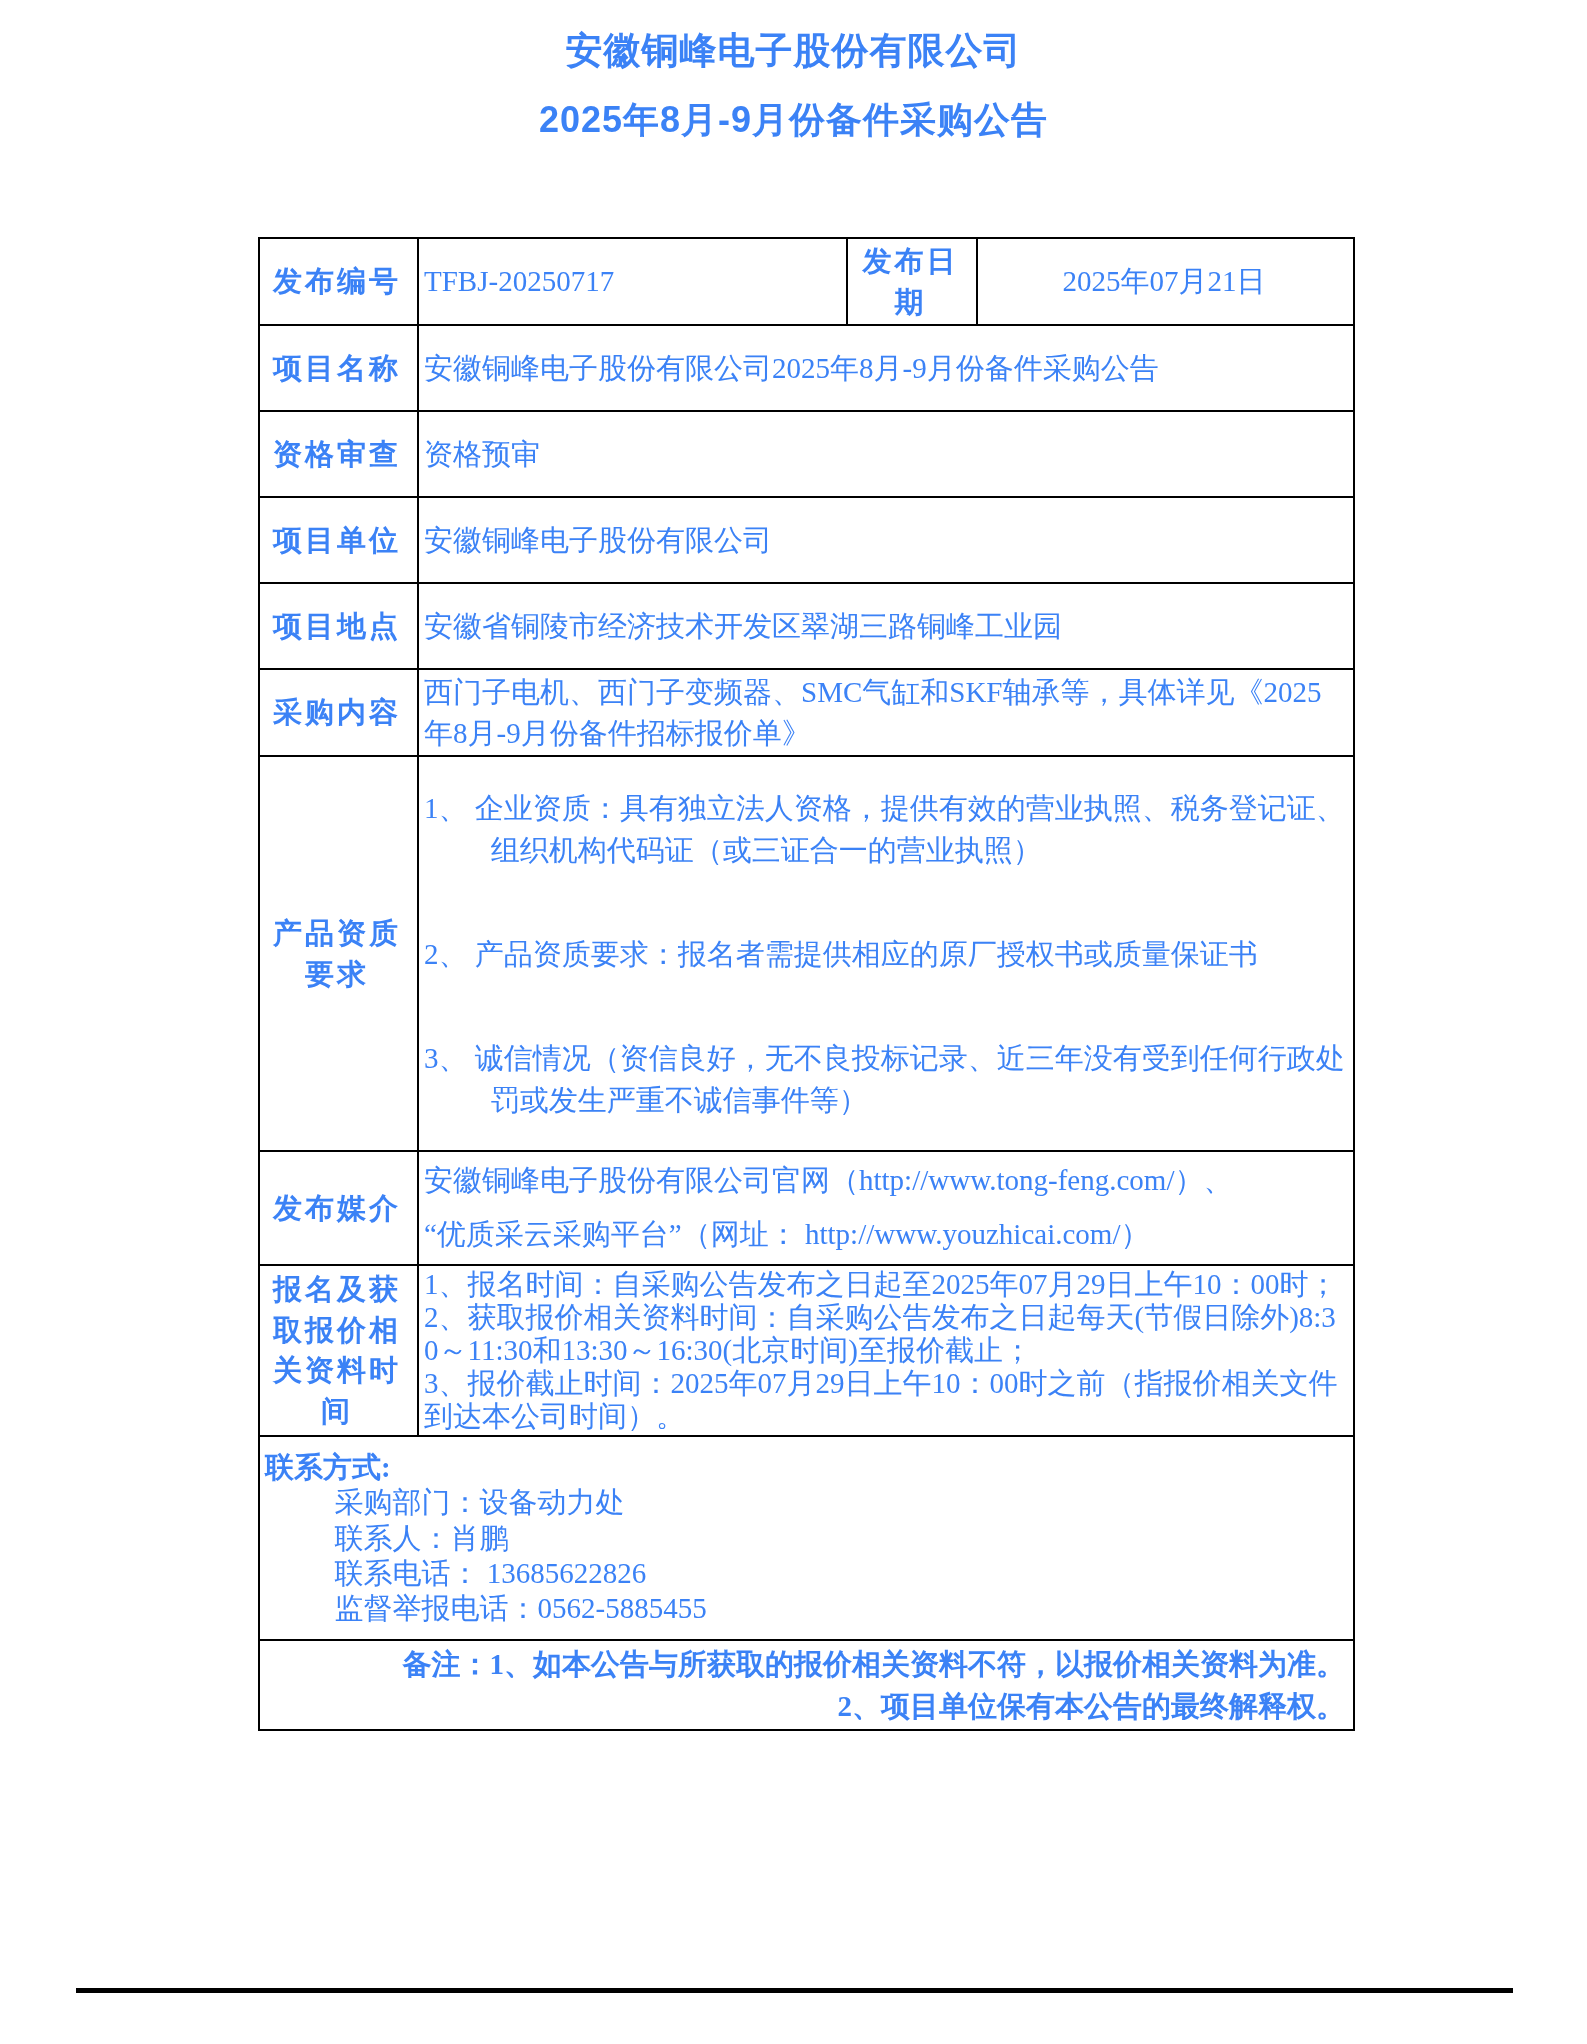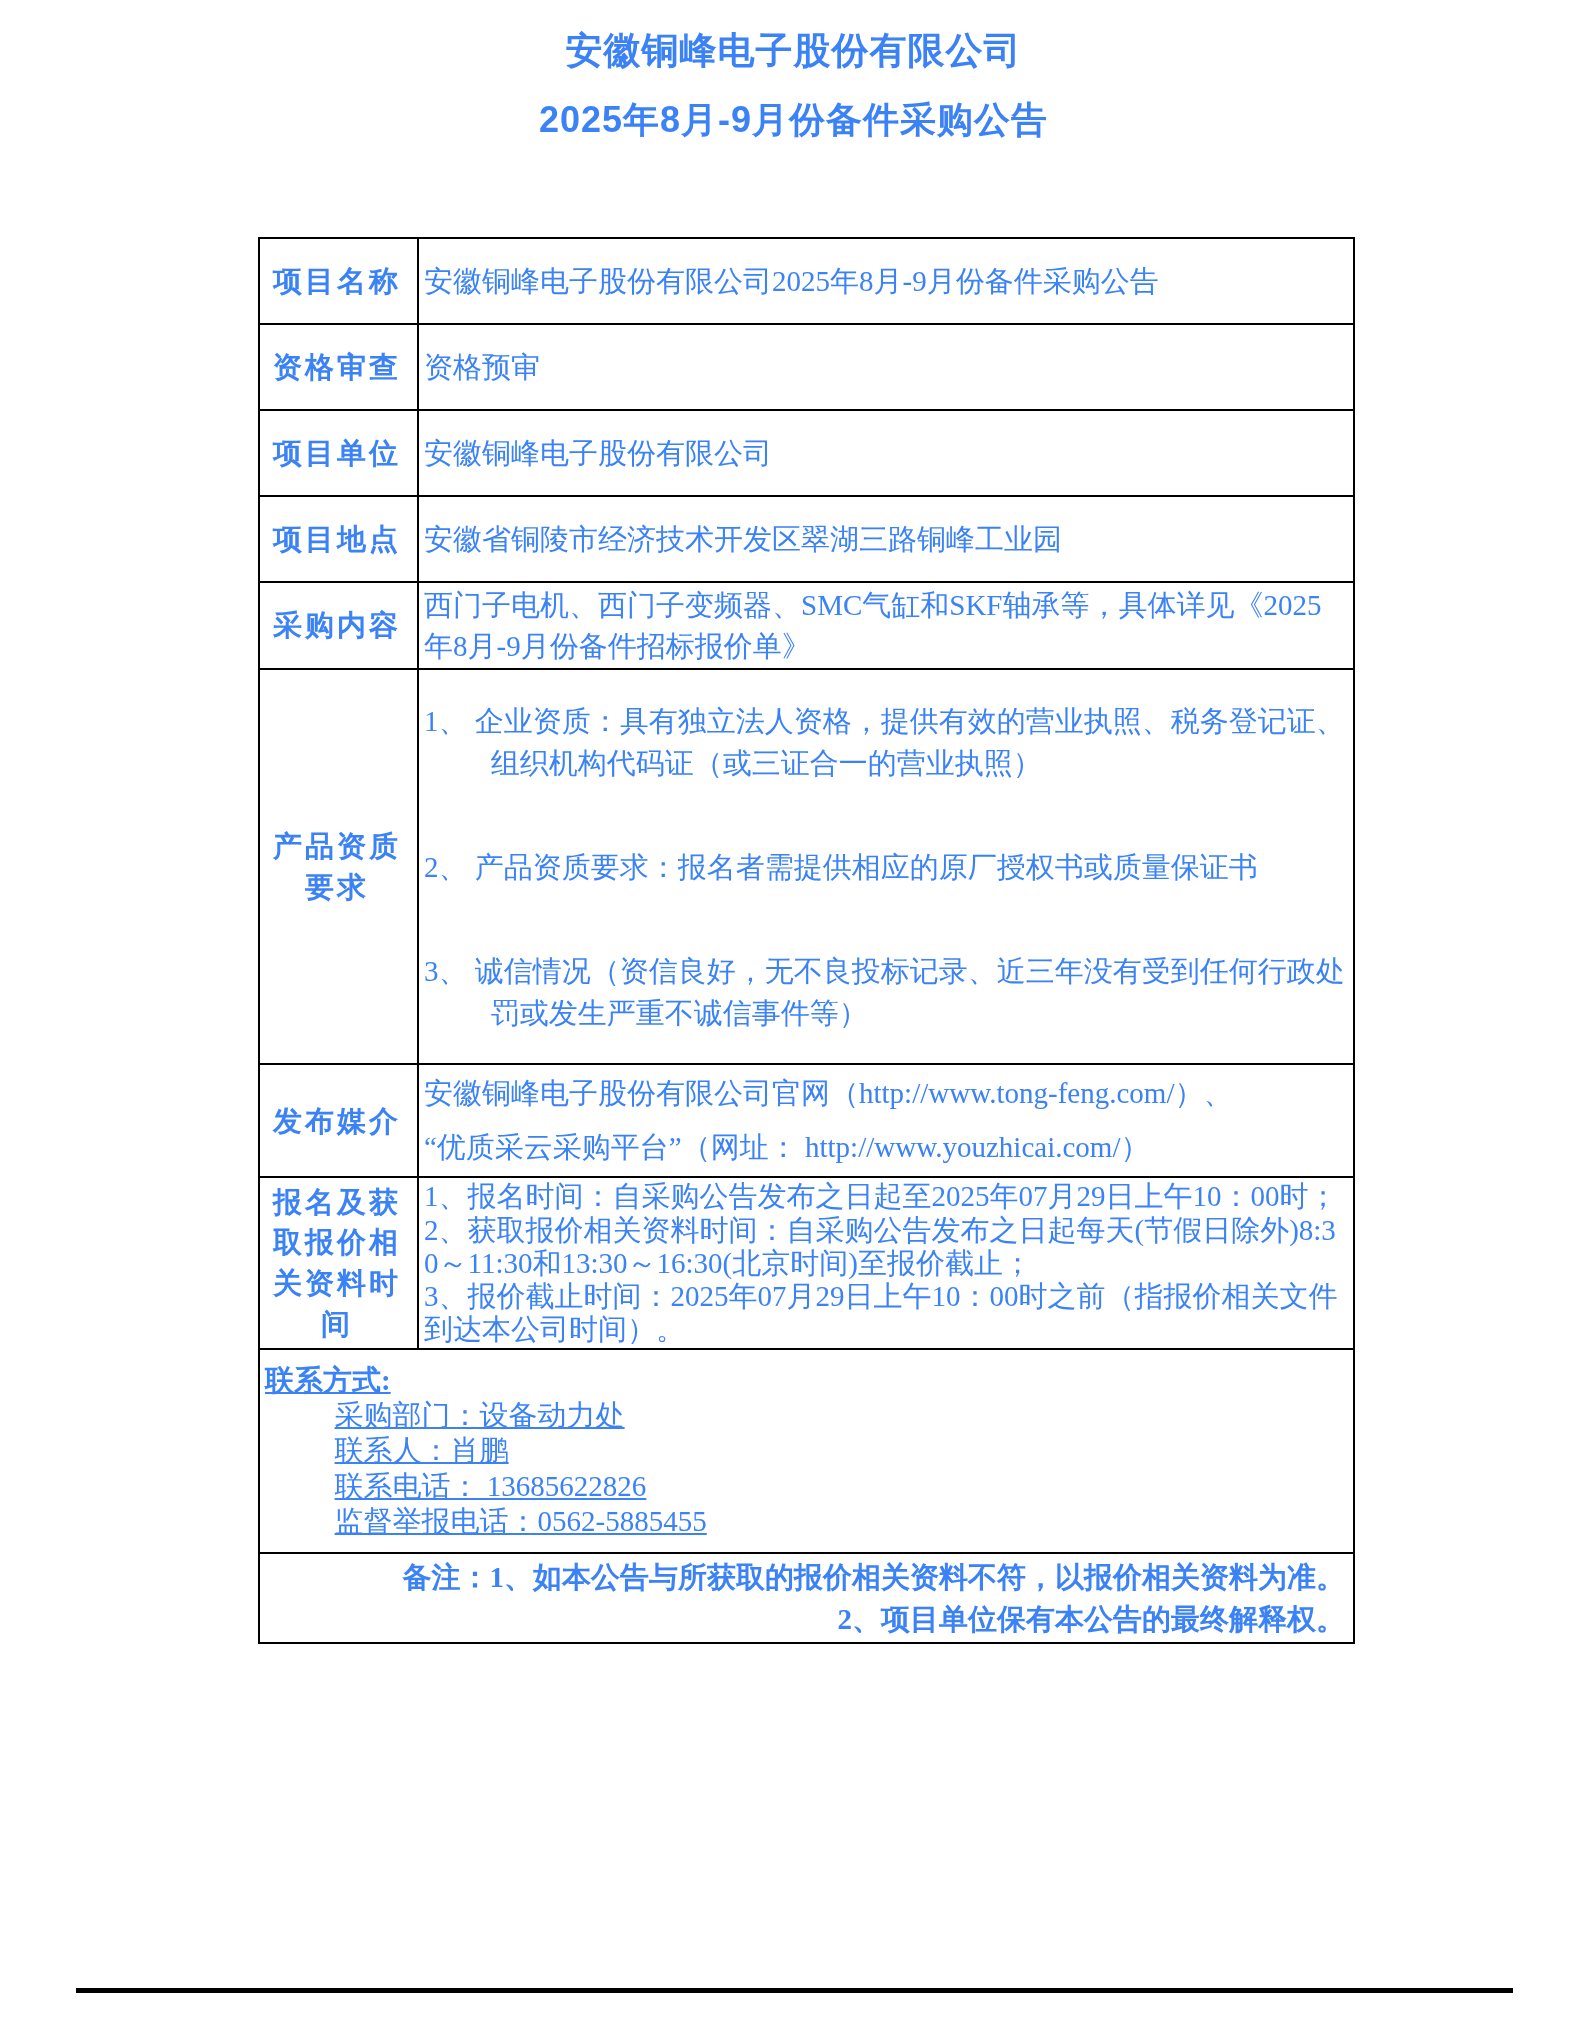--- a/index.html
+++ b/index.html
@@ -53,21 +53,21 @@
   .col1{width:159px;} .col2{width:429px;} .col3{width:130px;} .col4{width:377px;}
   .r-short{height:86px;}
   .cell-center{text-align:center;}
   .qual-cell{height:389px;vertical-align:middle;padding-top:20px;padding-bottom:20px;}
   .qual-item{margin:0 0 62px 0;padding-left:2.3em;text-indent:-2.3em;line-height:1.45;}
   .qual-item:last-child{margin-bottom:0;}
   .media-cell{height:103px;}
   .media-line{line-height:1.85;}
   .sched-cell{height:155px;vertical-align:top;padding-top:3px;}
   .sched-item{line-height:1.14;}
-  .contact-cell{height:198px;vertical-align:top;padding:6px 8px;text-decoration:underline;}
+  .contact-cell{height:198px;vertical-align:top;padding:6px 8px;}
   .contact-heading{font-weight:bold;line-height:1.25;}
   .contact-line{padding-left:2.4em;line-height:1.22;}
   .remarks-cell{height:82px;vertical-align:middle;padding:4px 8px;text-align:right;}
   .remarks-line1{font-weight:bold;line-height:1.45;}
   .remarks-line2{font-weight:bold;line-height:1.45;padding-left:3.1em;}
   .footer-rule{
     position:absolute;
     left:76px; top:1988px;
     width:1437px; height:5px;
     background:#000000;
@@ -83,20 +83,26 @@
 
   <table class="notice">
     <colgroup>
       <col class="col1">
         <col class="col2">
         <col class="col3">
         <col class="col4">
     </colgroup>
 
     <tbody>
+        <tr class="r-short">
+      <th class="lbl">发布编号</th>
+      <td>TFBJ-20250717</td>
+      <th class="lbl">发布日期</th>
+      <td class="cell-center">2025年07月21日</td>
+    </tr>
 
     <tr class="r-short">
       <th class="lbl">项目名称</th>
       <td colspan="3">安徽铜峰电子股份有限公司2025年8月-9月份备件采购公告</td>
     </tr>
 
     <tr class="r-short">
       <th class="lbl">资格审查</th>
       <td colspan="3">资格预审</td>
     </tr>

